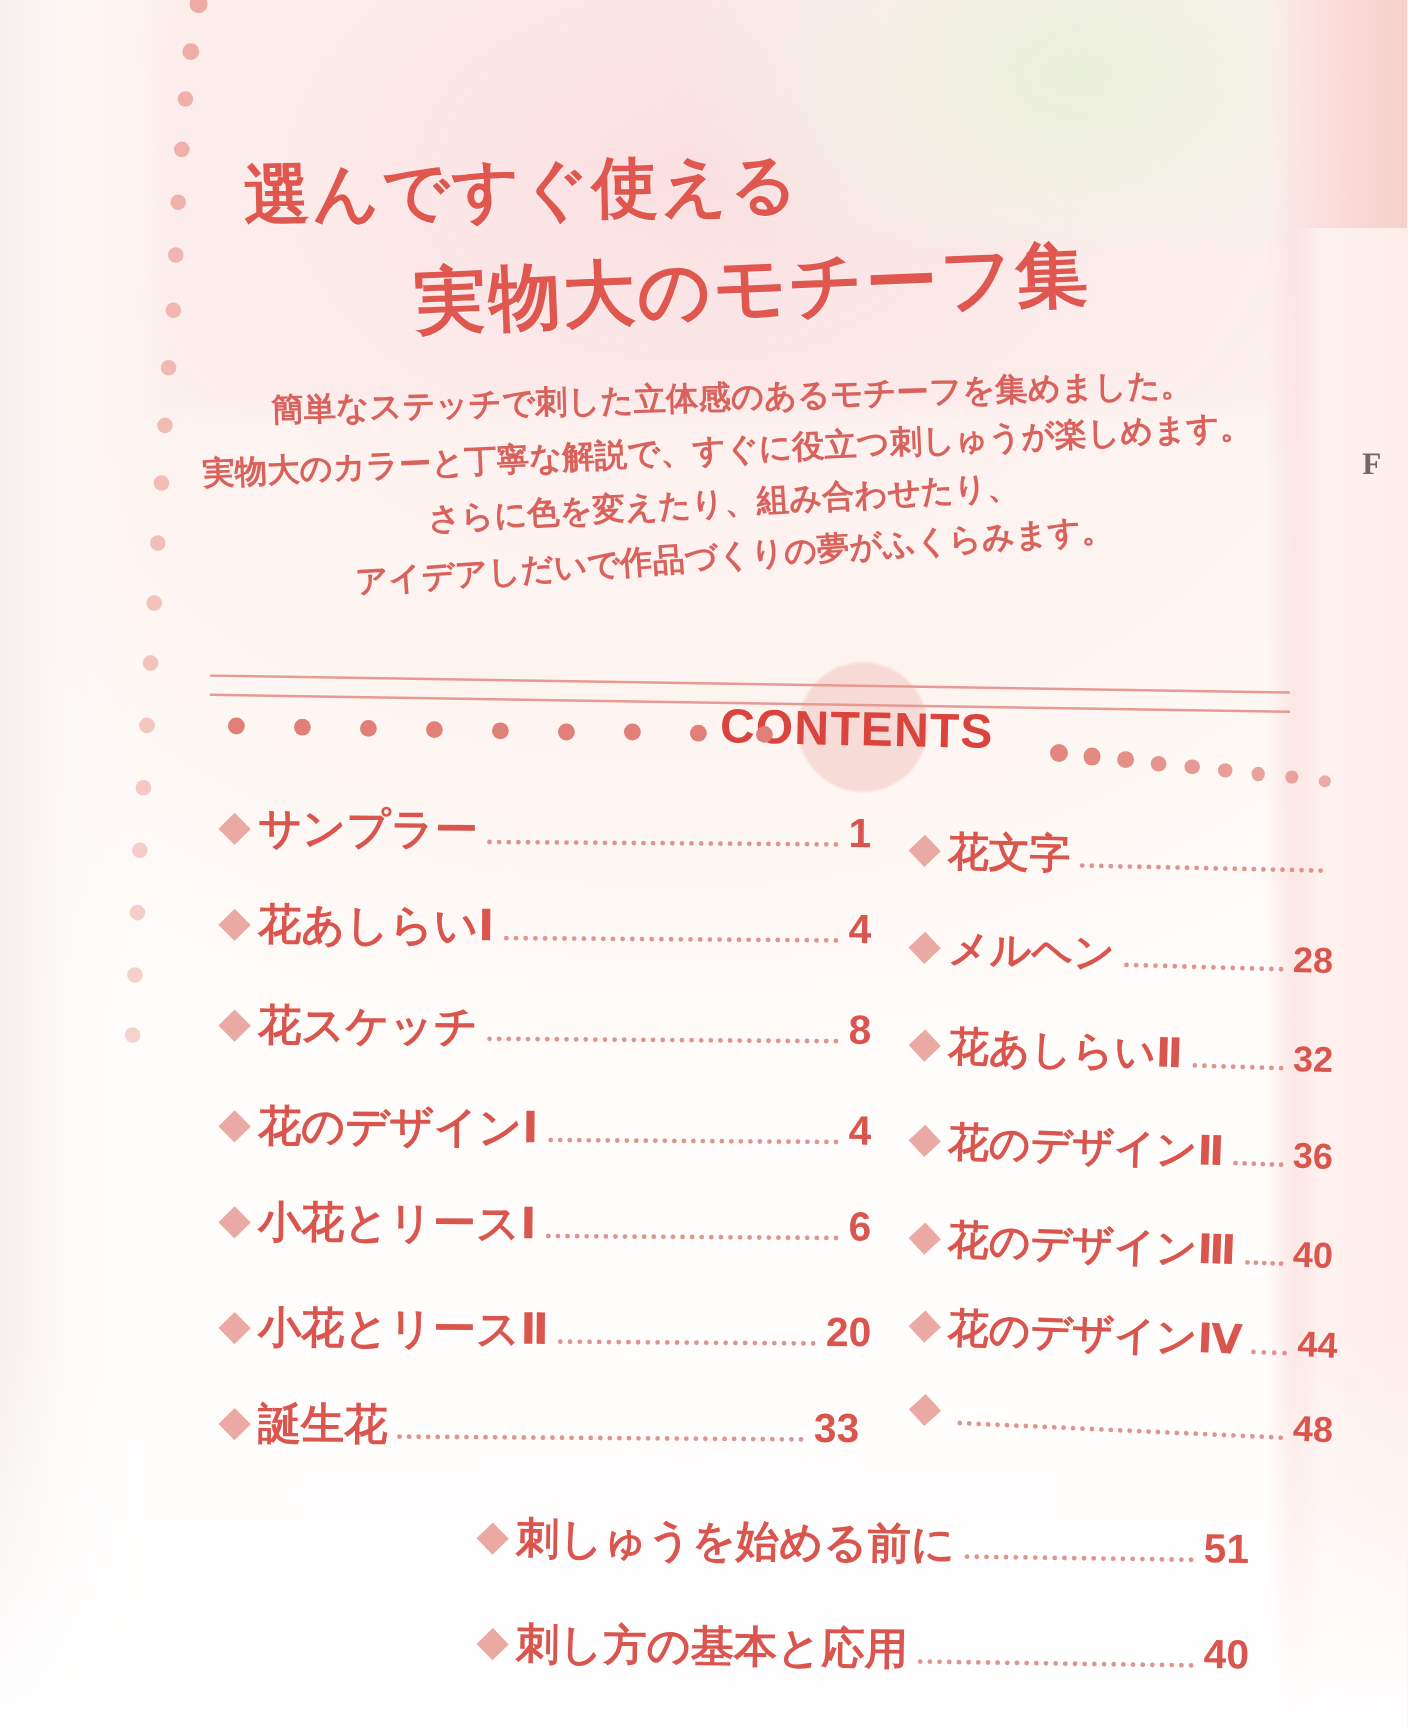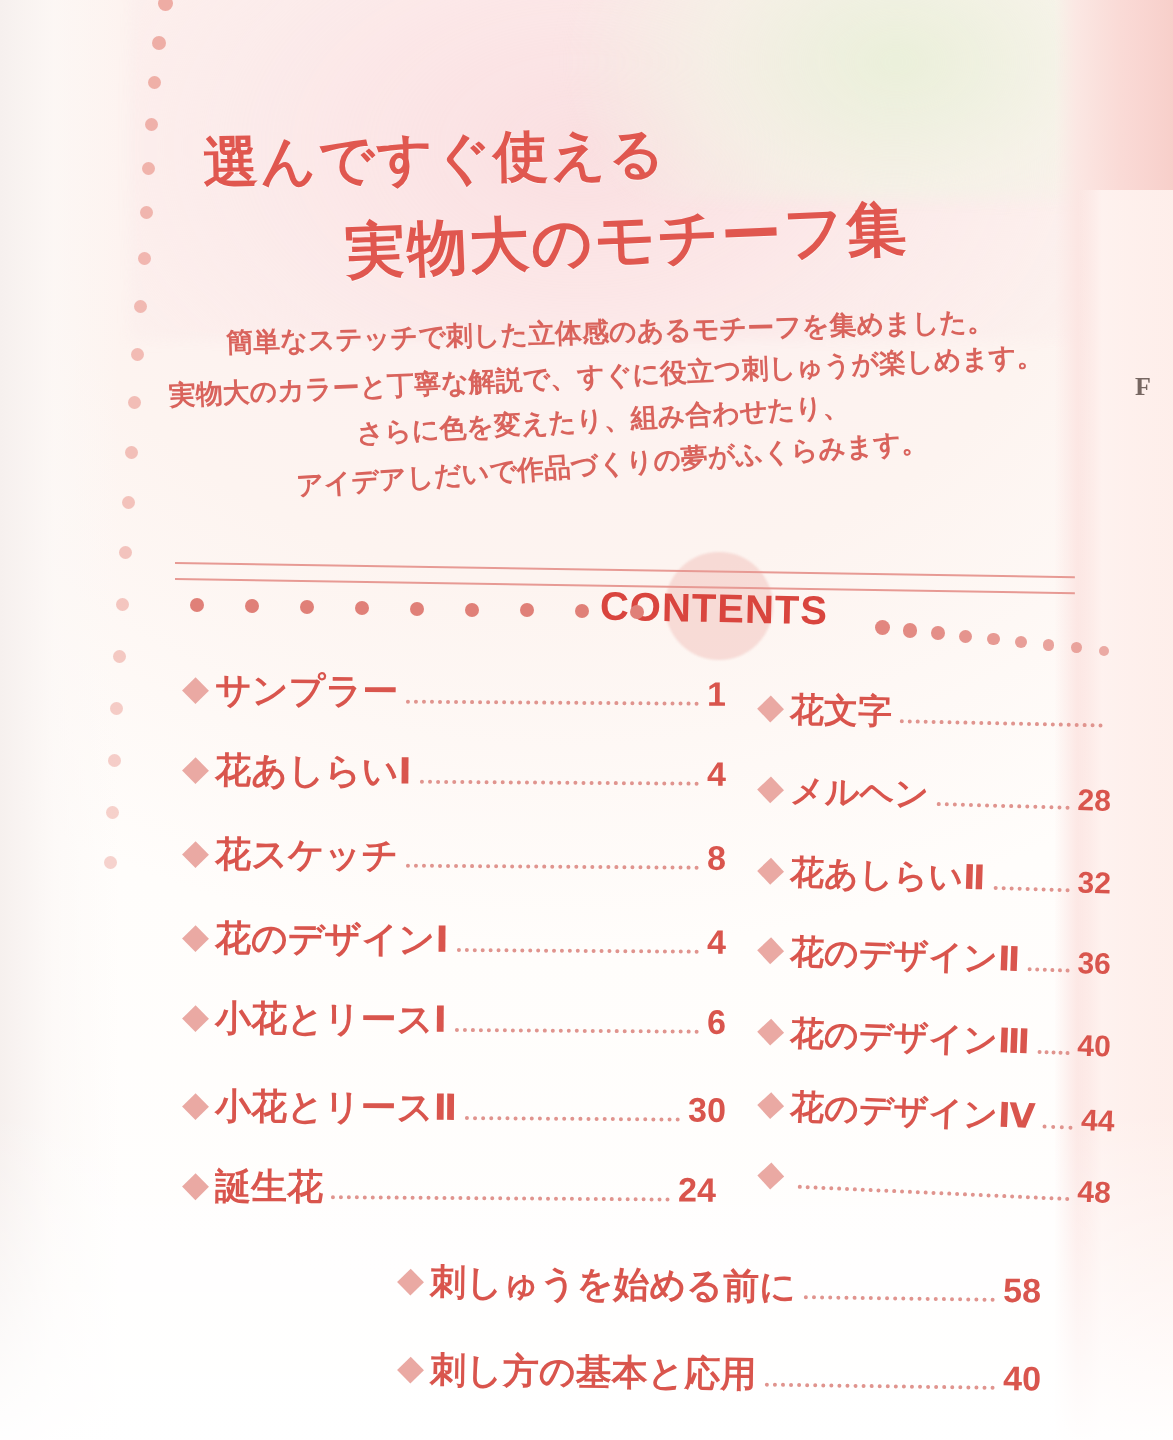--- a/index.html
+++ b/index.html
@@ -302,27 +302,27 @@
       <div class="toc-entry" style="left: 170px; top: 996px; width: 540px; transform: rotate(0.4deg);">
         <span class="dia"></span>
         <span class="etxt">小花とリースⅠ</span>
         <span class="leader"></span>
         <span class="epg">6</span>
       </div>
       <div class="toc-entry" style="left: 170px; top: 1084px; width: 540px; transform: rotate(0.4deg);">
         <span class="dia"></span>
         <span class="etxt">小花とリースⅡ</span>
         <span class="leader"></span>
-        <span class="epg">30</span>
+        <span class="epg">20</span>
       </div>
       <div class="toc-entry" style="left: 170px; top: 1164px; width: 530px; transform: rotate(0.4deg);">
         <span class="dia"></span>
         <span class="etxt">誕生花</span>
         <span class="leader"></span>
-        <span class="epg">24</span>
+        <span class="epg">33</span>
       </div>
       <div class="toc-entry col-right" style="left: 745px; top: 690px; width: 350px; transform: rotate(1.2deg);">
         <span class="dia"></span>
         <span class="etxt">花文字</span>
         <span class="leader"></span>
         <span class="epg"></span>
       </div>
       <div class="toc-entry col-right" style="left: 745px; top: 772px; width: 350px; transform: rotate(1.6deg);">
         <span class="dia"></span>
         <span class="etxt">メルヘン</span>
@@ -356,21 +356,21 @@
       <div class="toc-entry col-right" style="left: 745px; top: 1168px; width: 350px; transform: rotate(2.6deg);">
         <span class="dia"></span>
         <span class="etxt"></span>
         <span class="leader"></span>
         <span class="epg">48</span>
       </div>
       <div class="toc-entry bottom-entry" style="left: 385px; top: 1262px; width: 640px; transform: rotate(0.8deg);">
         <span class="dia"></span>
         <span class="etxt">刺しゅうを始める前に</span>
         <span class="leader"></span>
-        <span class="epg">58</span>
+        <span class="epg">51</span>
       </div>
       <div class="toc-entry bottom-entry" style="left: 385px; top: 1350px; width: 640px; transform: rotate(0.8deg);">
         <span class="dia"></span>
         <span class="etxt">刺し方の基本と応用</span>
         <span class="leader"></span>
         <span class="epg">40</span>
       </div>
     </div>
 
 </div>

